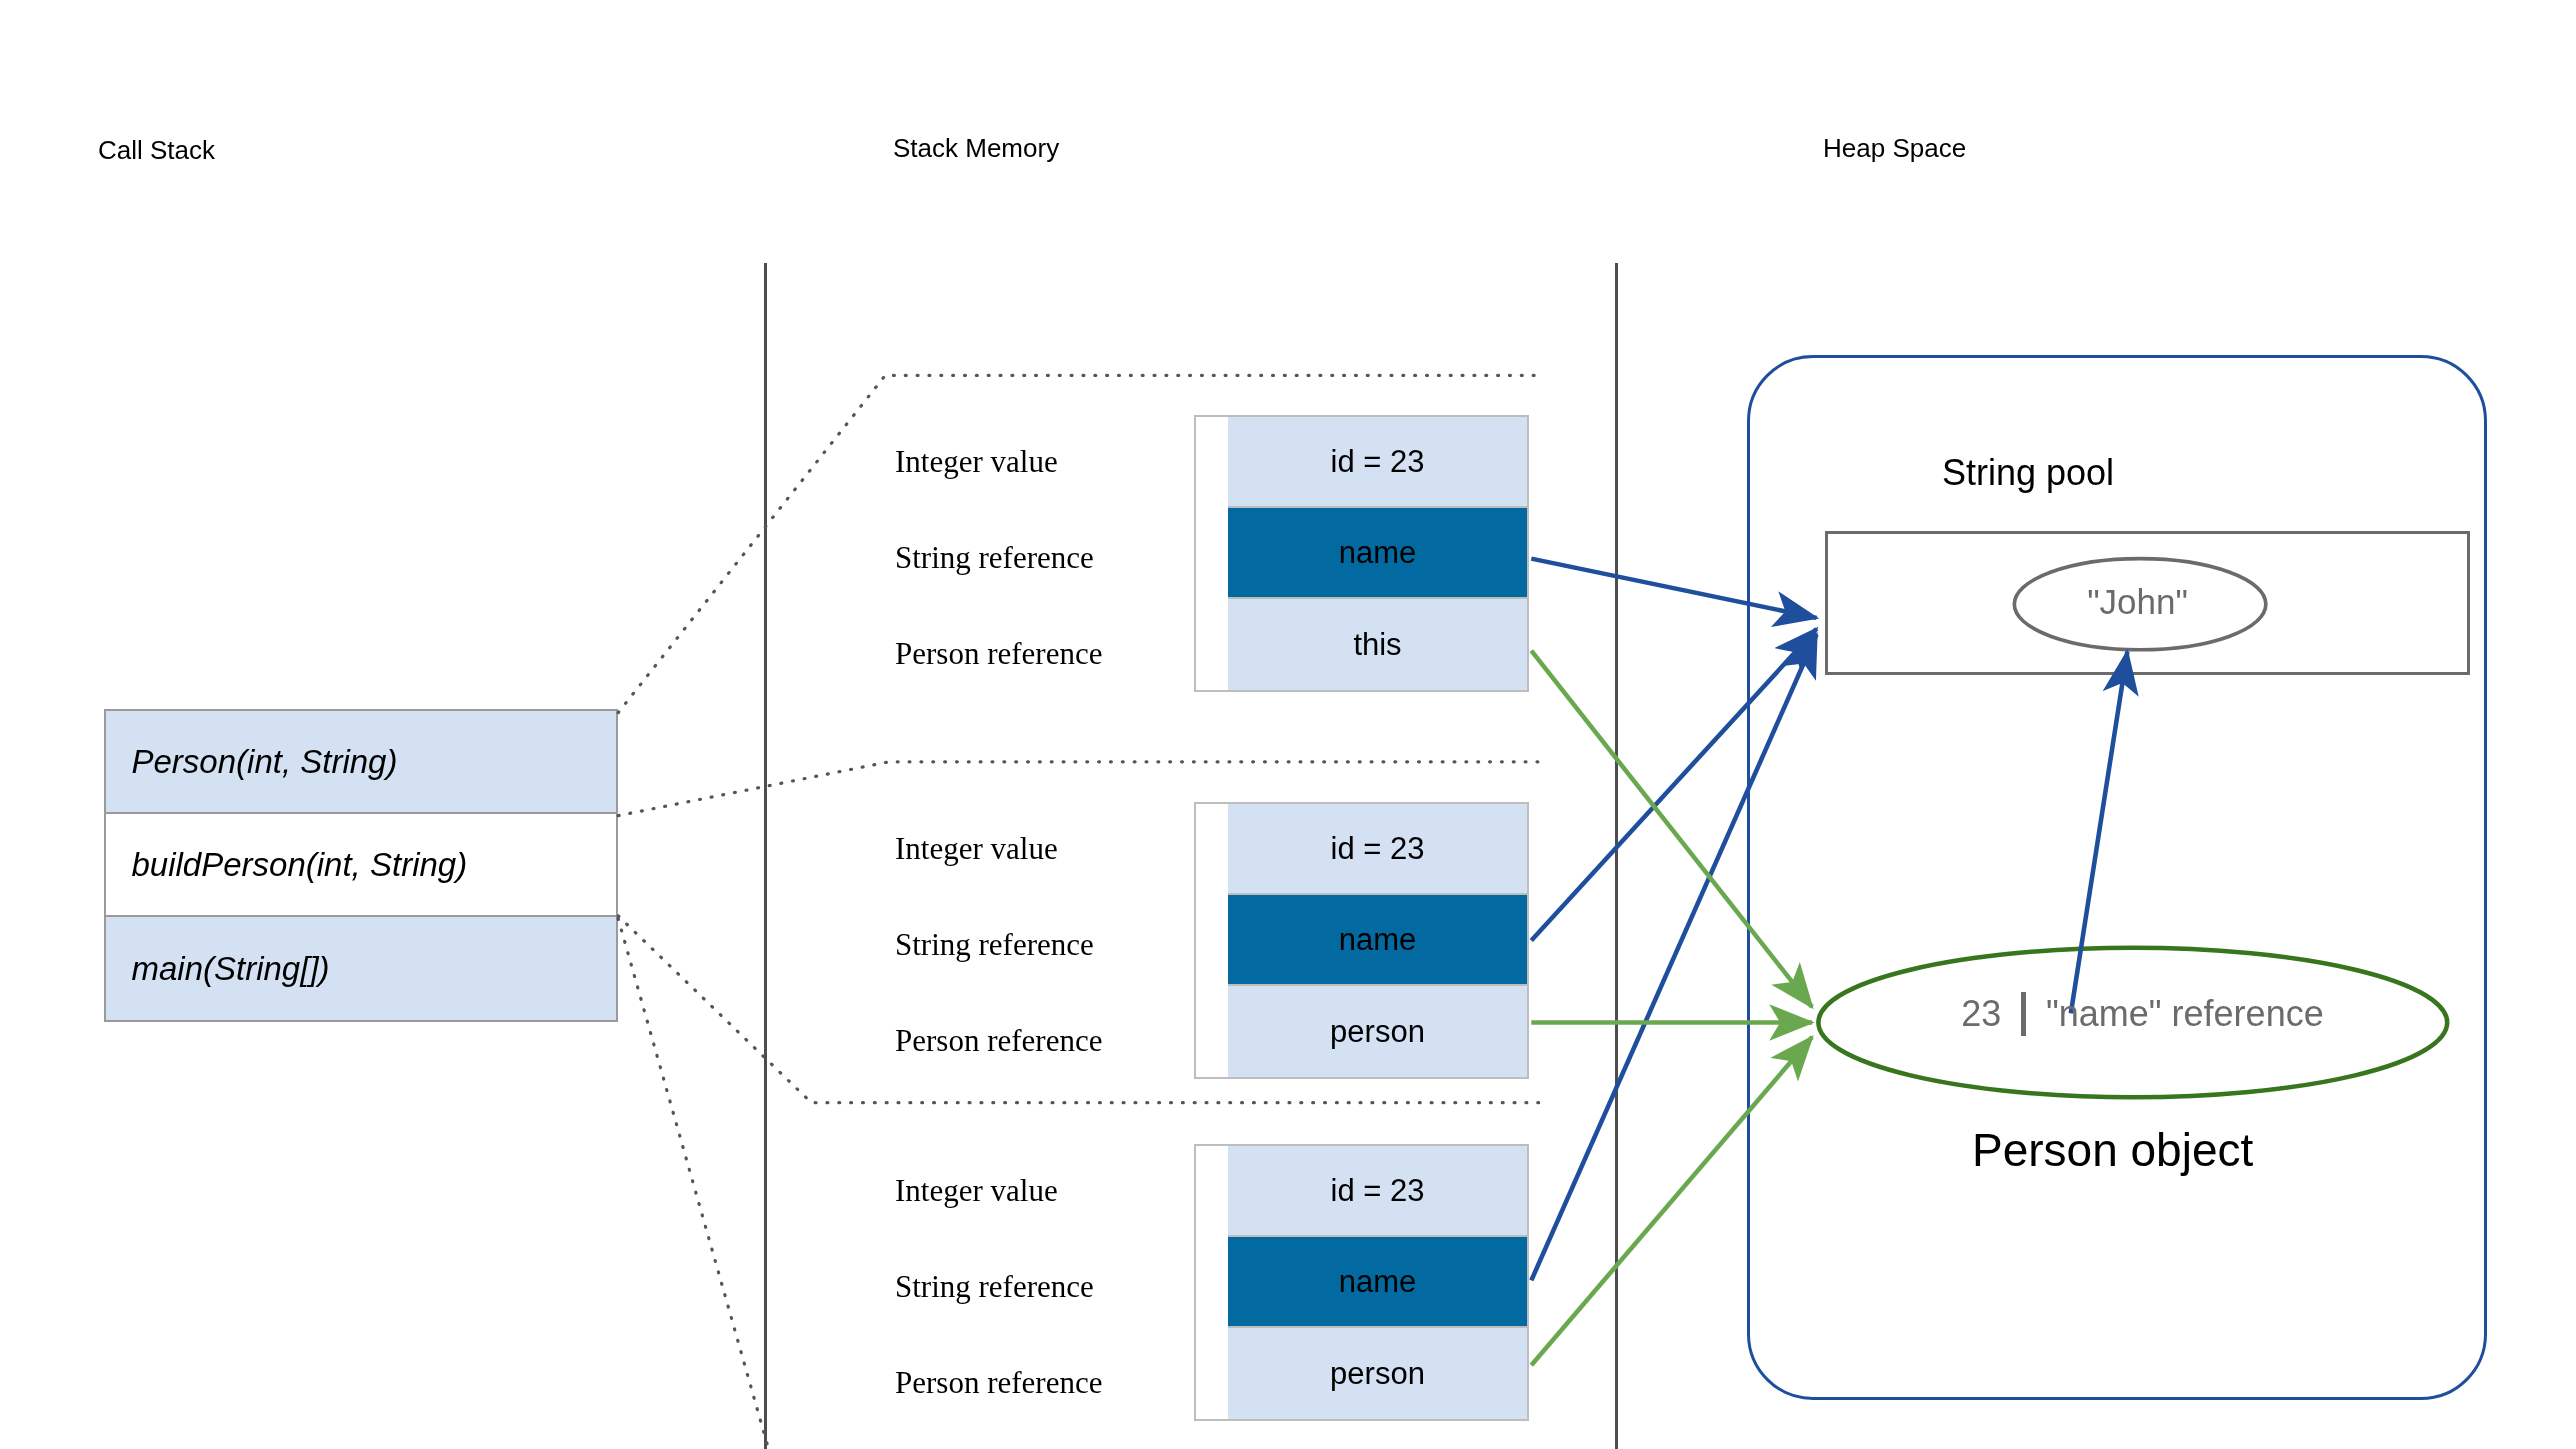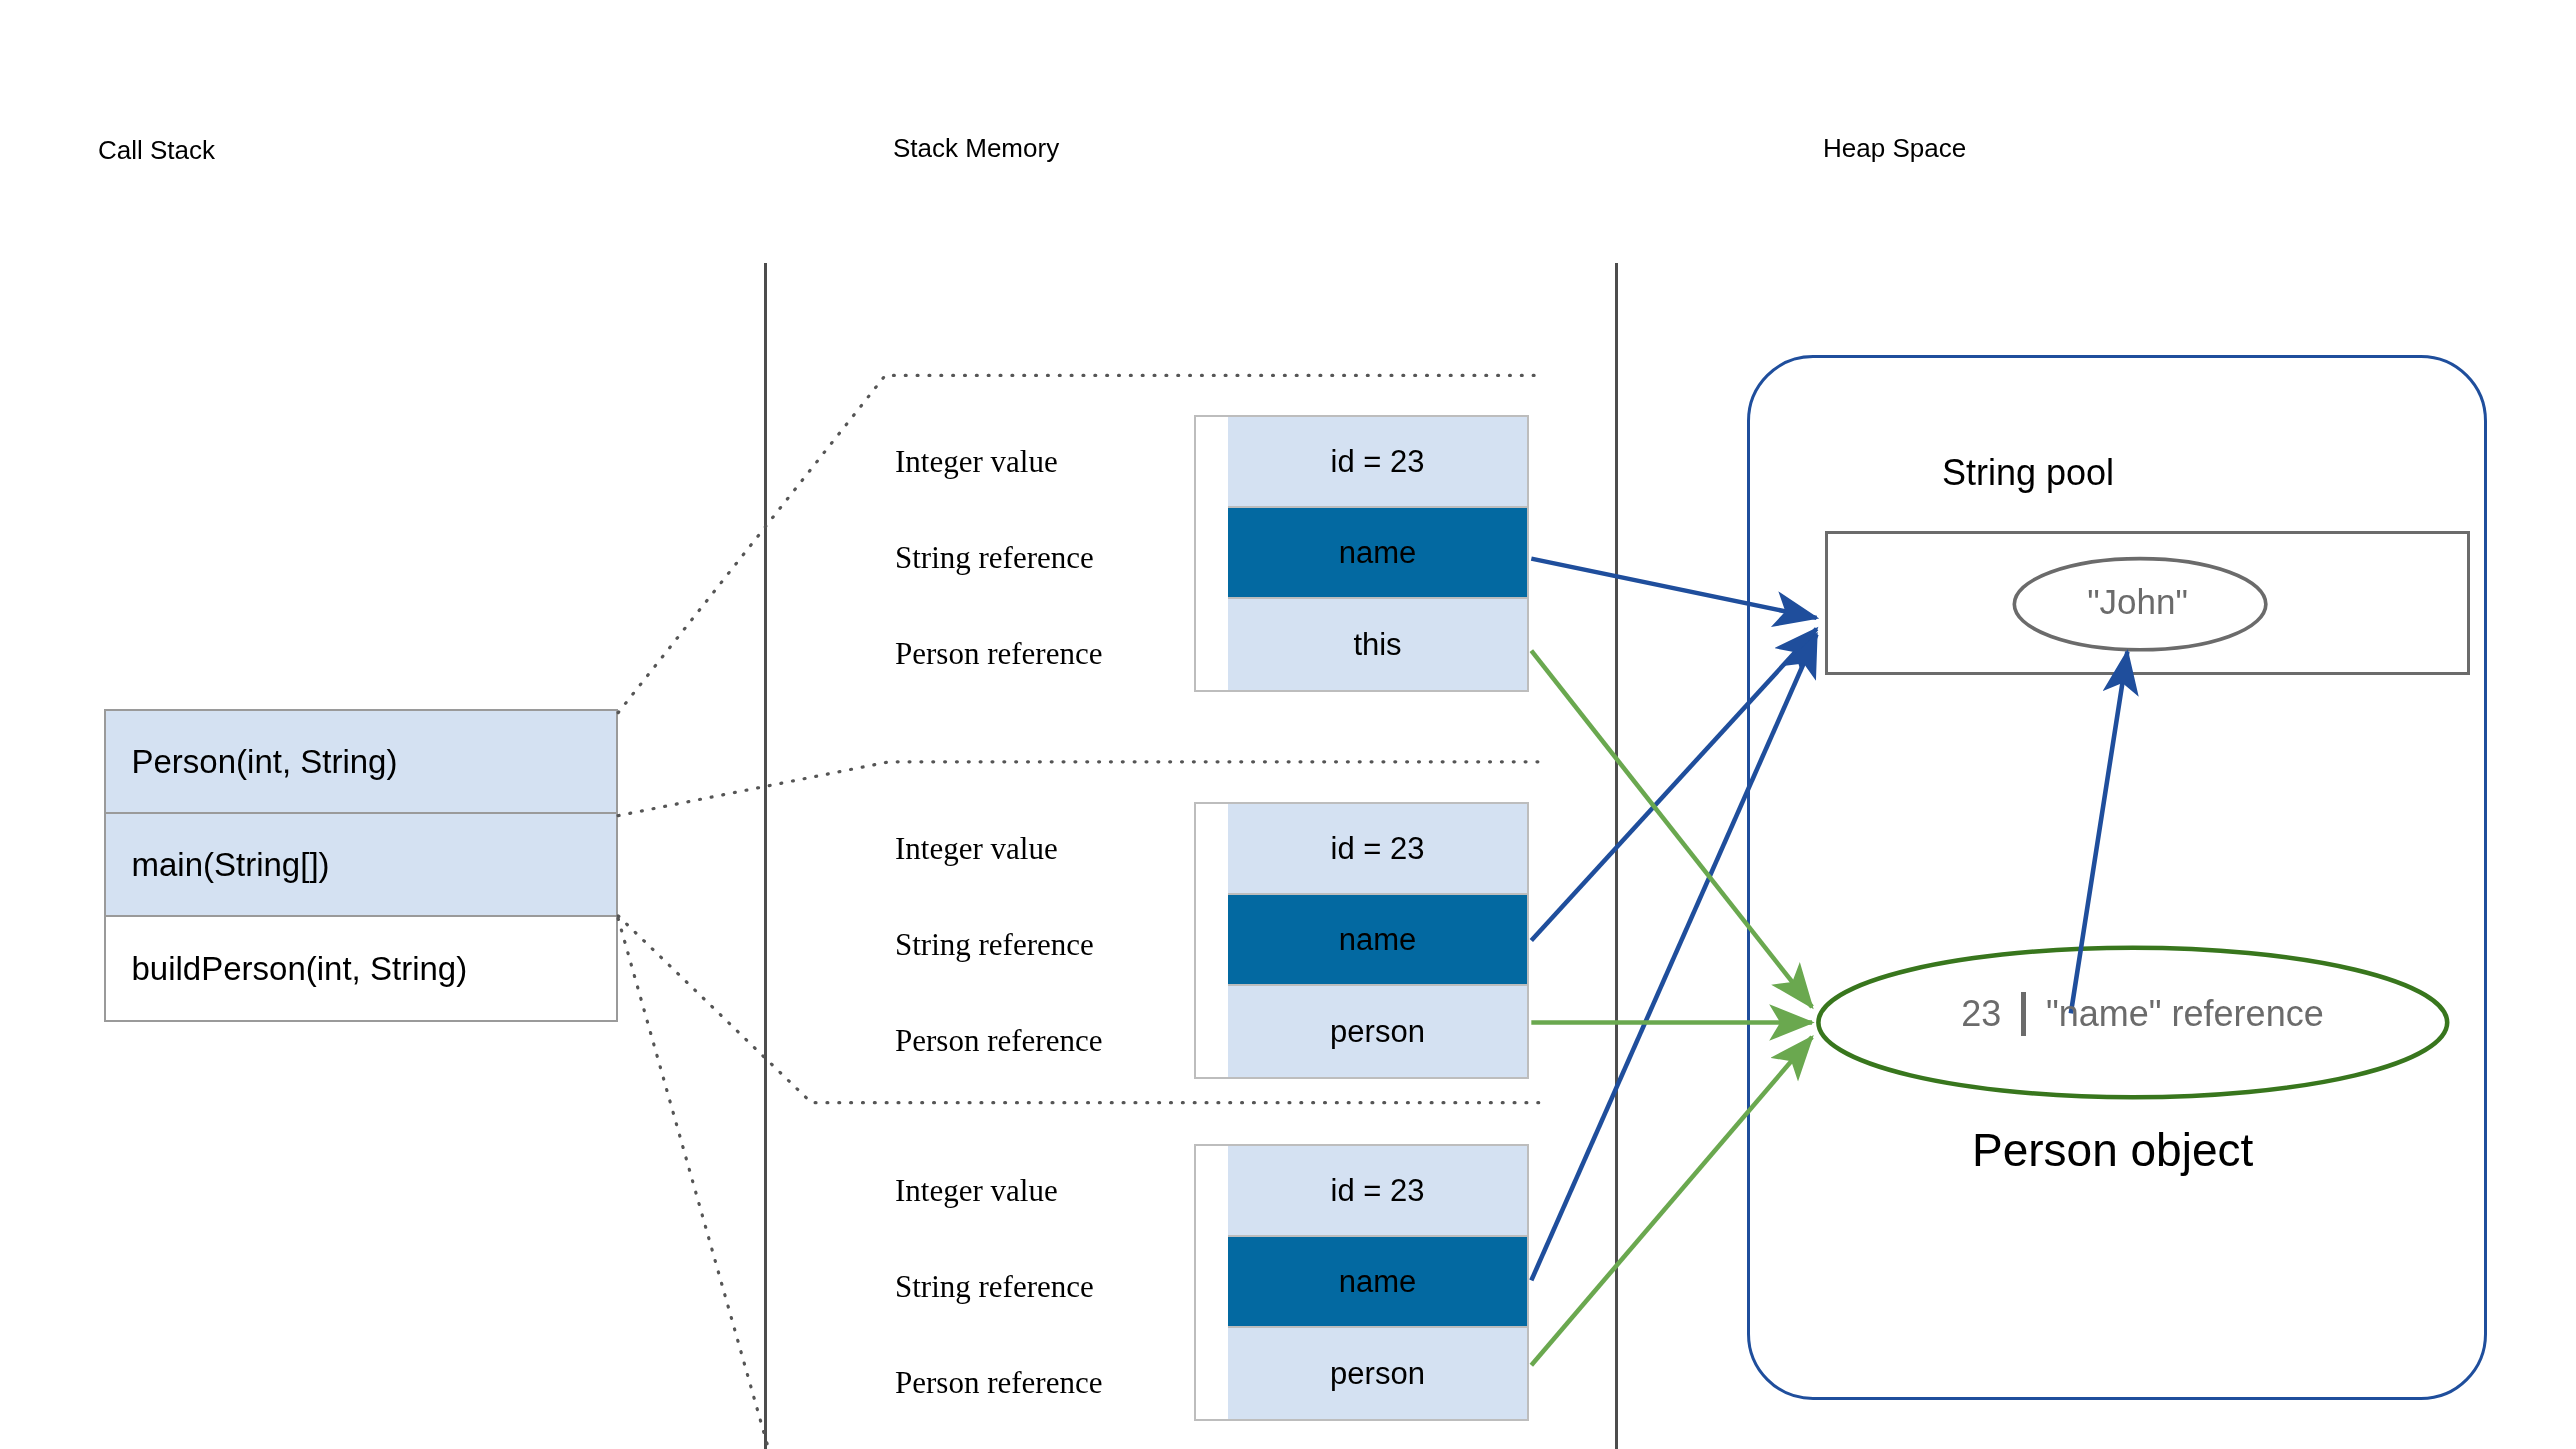--- a/index.html
+++ b/index.html
@@ -41,20 +41,21 @@
   #divider-2 { left: 1615px; top: 263px; height: 1187px; }
 
   
   #call-stack {
     position: absolute;
     left: 104px;
     top: 709px;
     width: 514px;
     border: 2.7px solid #9a9a9a;
     box-sizing: border-box;
+    font-style: italic;
   }
   .cs-row {
     height: 103px;
     display: flex;
     align-items: center;
     padding-left: 25.5px;
     box-sizing: border-box;
     font-size: 33px;
     color: #000;
     border-bottom: 2.7px solid #9a9a9a;
@@ -181,22 +182,22 @@
 
   <div class="col-title" id="title-call-stack">Call Stack</div>
   <div class="col-title" id="title-stack-memory">Stack Memory</div>
   <div class="col-title" id="title-heap-space">Heap Space</div>
 
   <div class="divider" id="divider-1"></div>
   <div class="divider" id="divider-2"></div>
 
   <div id="call-stack">
     <div class="cs-row shaded">Person(int, String)</div>
+    <div class="cs-row plain">buildPerson(int, String)</div>
     <div class="cs-row shaded">main(String[])</div>
-    <div class="cs-row plain">buildPerson(int, String)</div>
   </div>
 
   <div class="frame" id="frame-0">
     <div class="labels">
       <div class="lbl" style="top:29px">Integer value</div>
       <div class="lbl" style="top:125px">String reference</div>
       <div class="lbl" style="top:221px">Person reference</div>
     </div>
     <div class="cells">
       <div class="cell shaded">id = 23</div>

